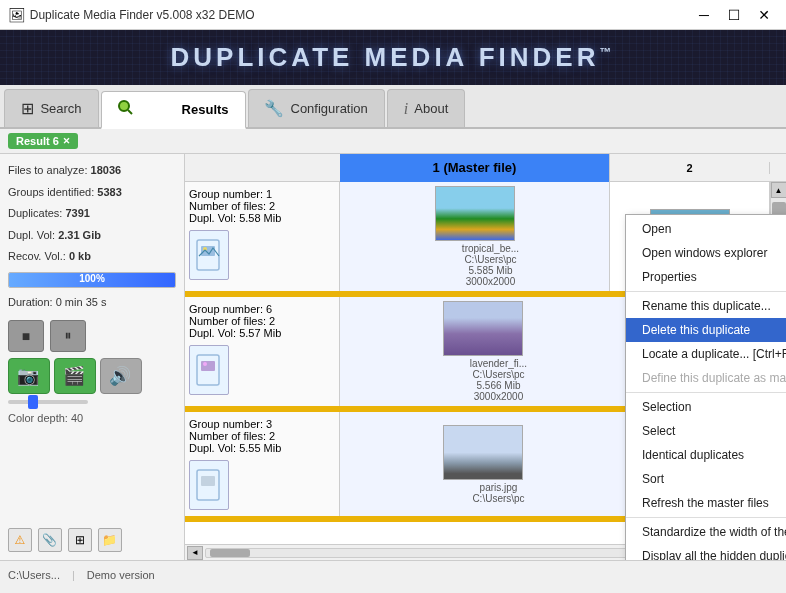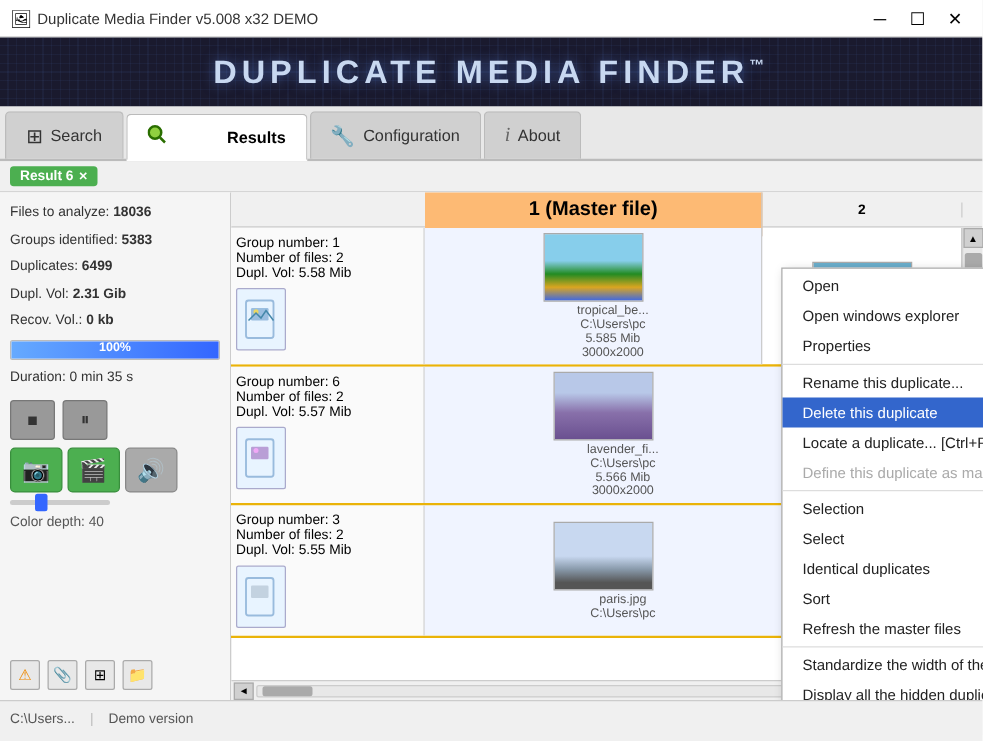--- a/index.html
+++ b/index.html
@@ -231,29 +231,29 @@
 
     
     .table-header {
       display: flex;
       background: #f0f0f0;
       border-bottom: 1px solid #ccc;
       height: 28px;
       align-items: center;
     }
     .th-group { width: 155px; border-right: 1px solid #ccc; padding: 0 4px; font-size: 11px; color: #555; flex-shrink: 0; }
-    .th-master { flex: 1; text-align: center; border-right: 1px solid #ccc; font-size: 16px; font-weight: bold; padding: 12px 4px; background: #fdba74; }
+    .th-master { flex: 1; text-align: center; border-right: 1px solid #ccc; font-size: 13px; font-weight: bold; padding: 12px 4px; background: #3b82f6; }
     .th-col2 { width: 160px; text-align: center; border-right: 1px solid #ccc; font-size: 11px; font-weight: bold; padding: 0 4px; }
     .th-scroll { width: 16px; }
 
     
     .table-body { overflow-y: auto; flex: 1; position: relative; }
     .table-row {
       display: flex;
-      border-bottom: 2px solid #eab308;
+      border-bottom: 6px solid #eab308;
       min-height: 90px;
       position: relative;
     }
     .td-group {
       width: 155px; padding: 6px 4px; border-right: 1px solid #ccc;
       font-size: 11px; flex-shrink: 0; background: #fafafa;
     }
     .td-master { flex: 1; border-right: 1px solid #ccc; padding: 4px; display: flex; flex-direction: column; align-items: center; justify-content: center; background: #f0f4ff; }
     .td-col2 { width: 160px; border-right: 1px solid #ccc; padding: 4px; display: flex; flex-direction: column; align-items: center; justify-content: center; }
     .file-info { font-size: 10px; color: #555; text-align: center; margin-top: 2px; margin-left: 32px; }
@@ -383,21 +383,21 @@
     <span>Result 6</span>
     <span style="font-size:9px;">✕</span>
   </div>
 </div>
 
 <div class="main-content">
 
   <div class="left-panel">
     <div class="stat-line">Files to analyze: <span>18036</span></div>
     <div class="stat-line">Groups identified: <span>5383</span></div>
-    <div class="stat-line">Duplicates: <span>6499</span></div>
+    <div class="stat-line">Duplicates: <span>7391</span></div>
     <div class="stat-line">Dupl. Vol: <span>2.31 Gib</span></div>
     <div class="stat-line">Recov. Vol.: <span>0 kb</span></div>
     <div class="progress-bar-container">
       <div class="progress-bar" style="width:100%;">
         <span>100%</span>
       </div>
     </div>
     <div class="stat-line">Duration: 0 min  35 s</div>
 
     <div class="controls-row">

